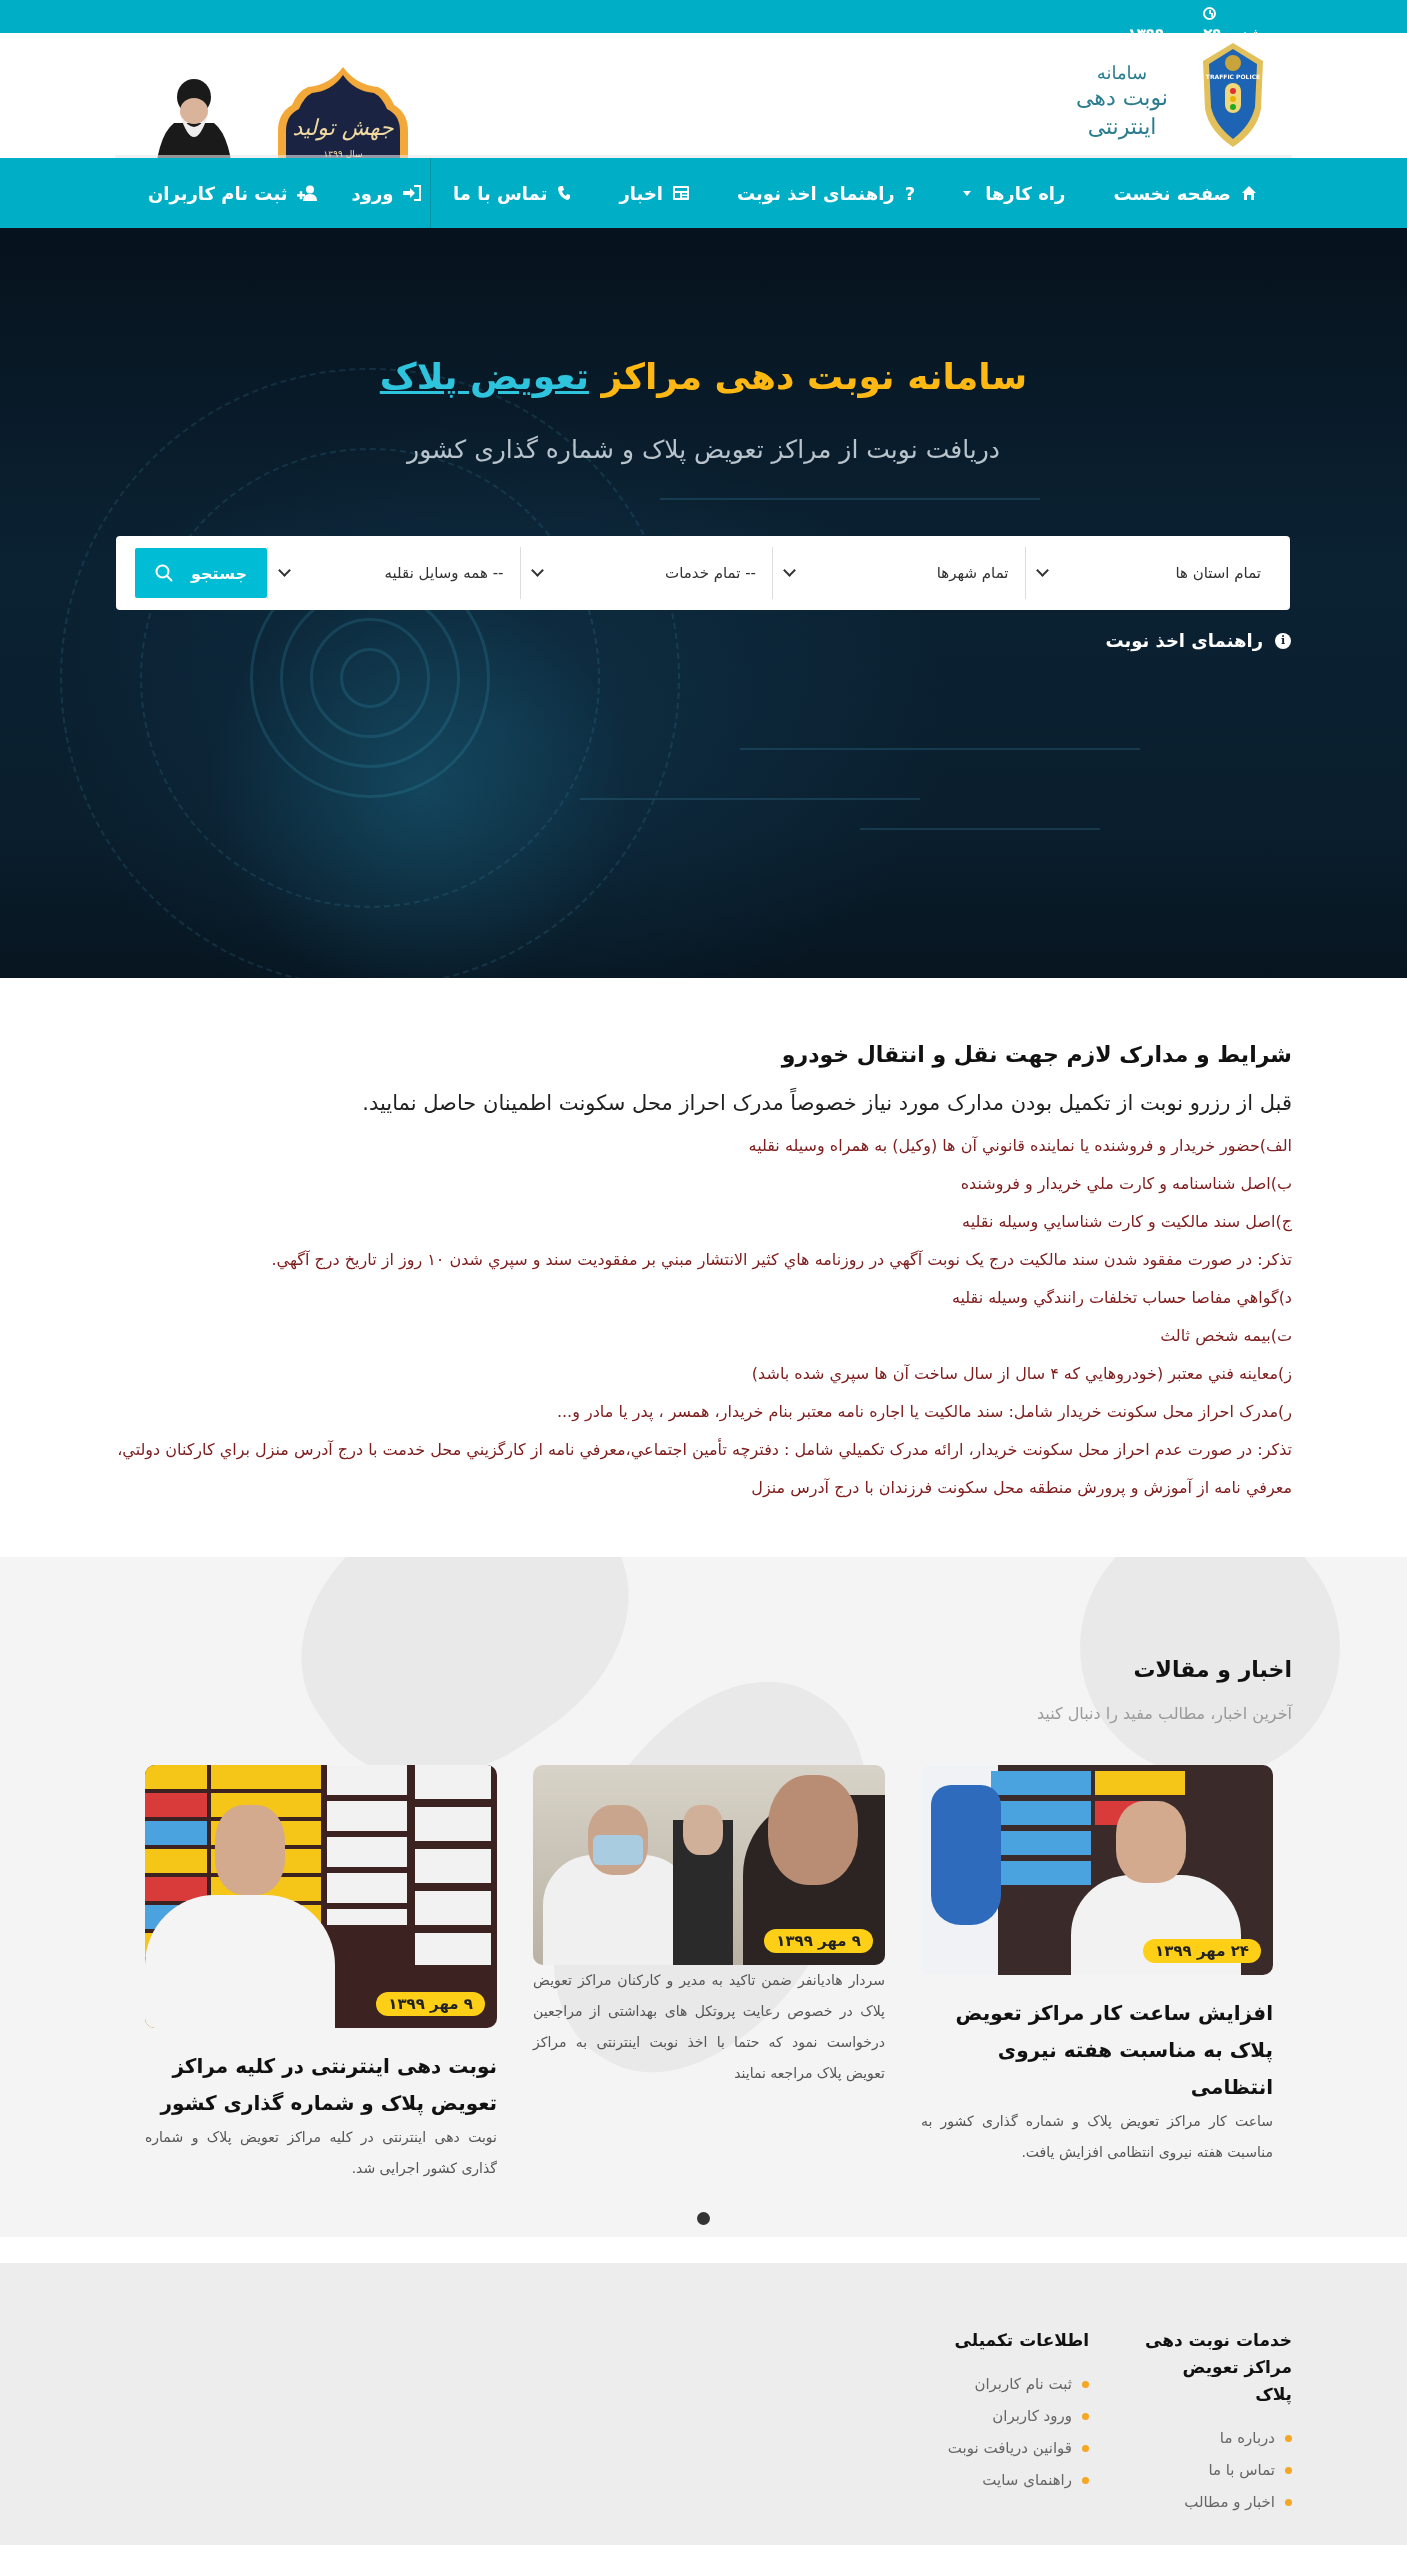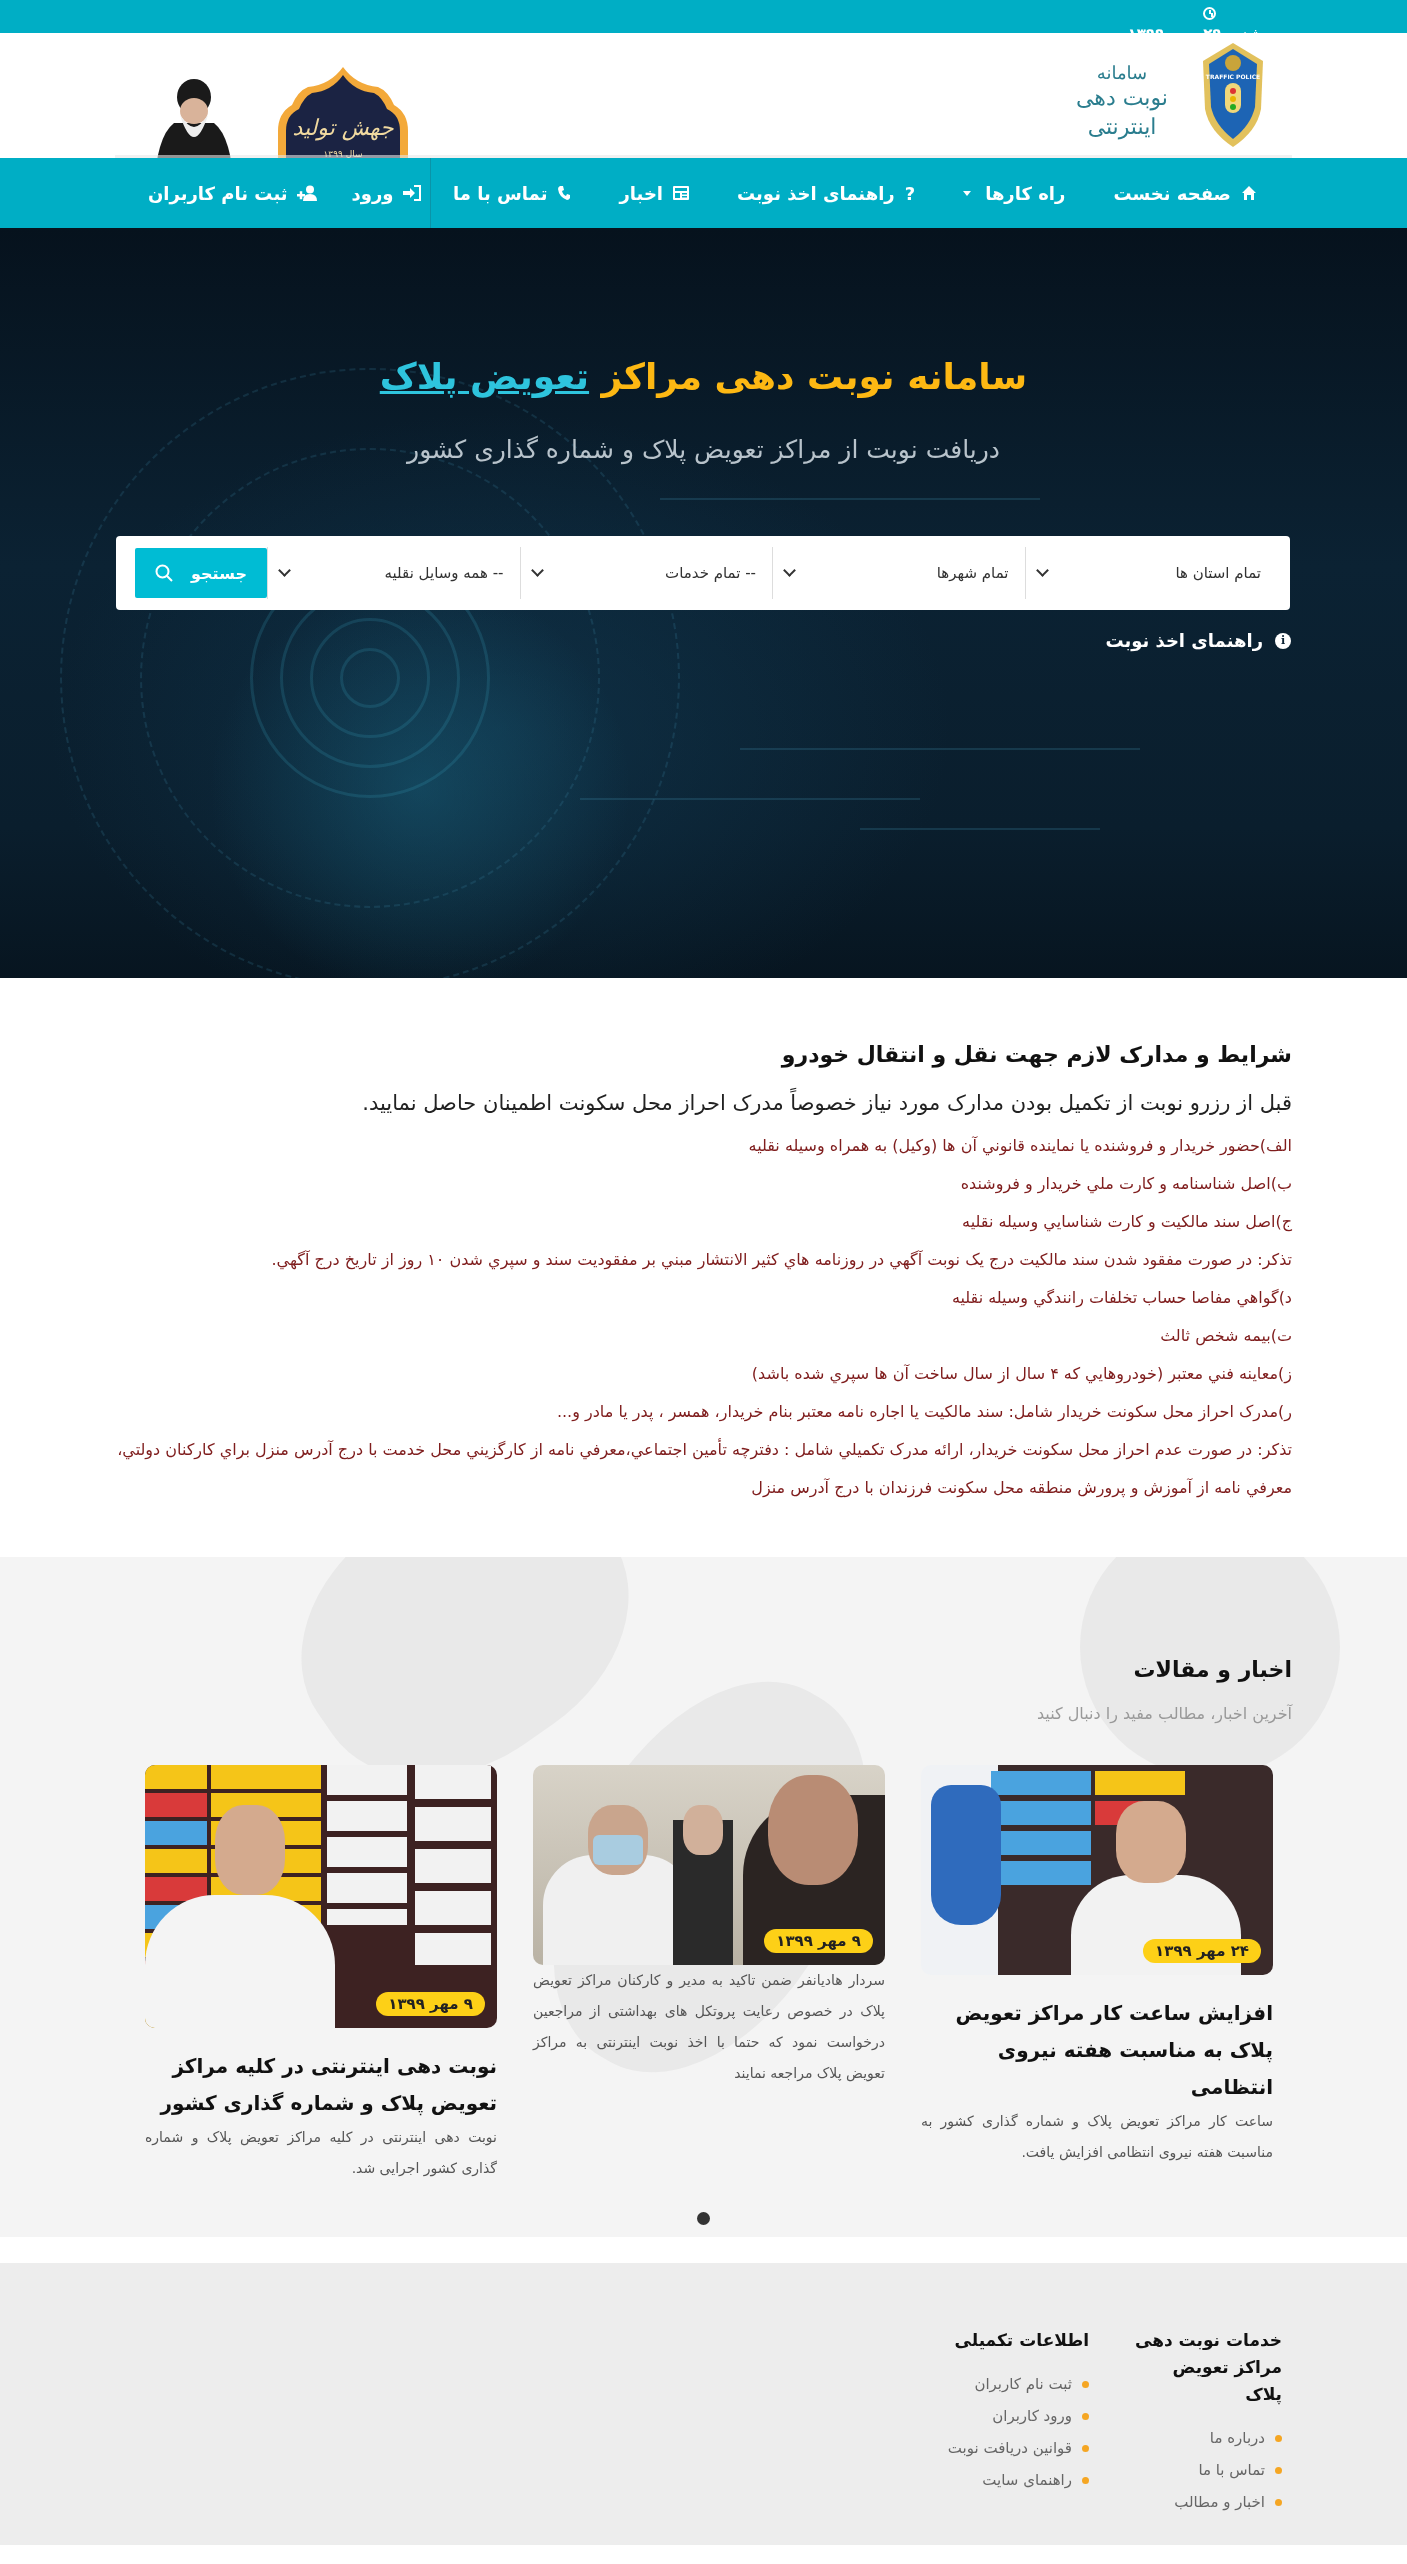--- a/index.html
+++ b/index.html
@@ -295,21 +295,21 @@
   </div>
 
   <div class="dots">
     <span class="dot"></span>
   </div>
 </div>
 
 <div class="spacer-white"></div>
 
 <div class="footer">
-  <div class="fcol" style="right:125px; width:150px;">
+  <div class="fcol" style="right:115px; width:150px;">
     <h4>خدمات نوبت دهی مراکز تعویض پلاک</h4>
     <ul>
       <li>
           <span>درباره ما</span>
         </li>
       <li>
           <span>تماس با ما</span>
         </li>
       <li>
           <span>اخبار و مطالب</span>

